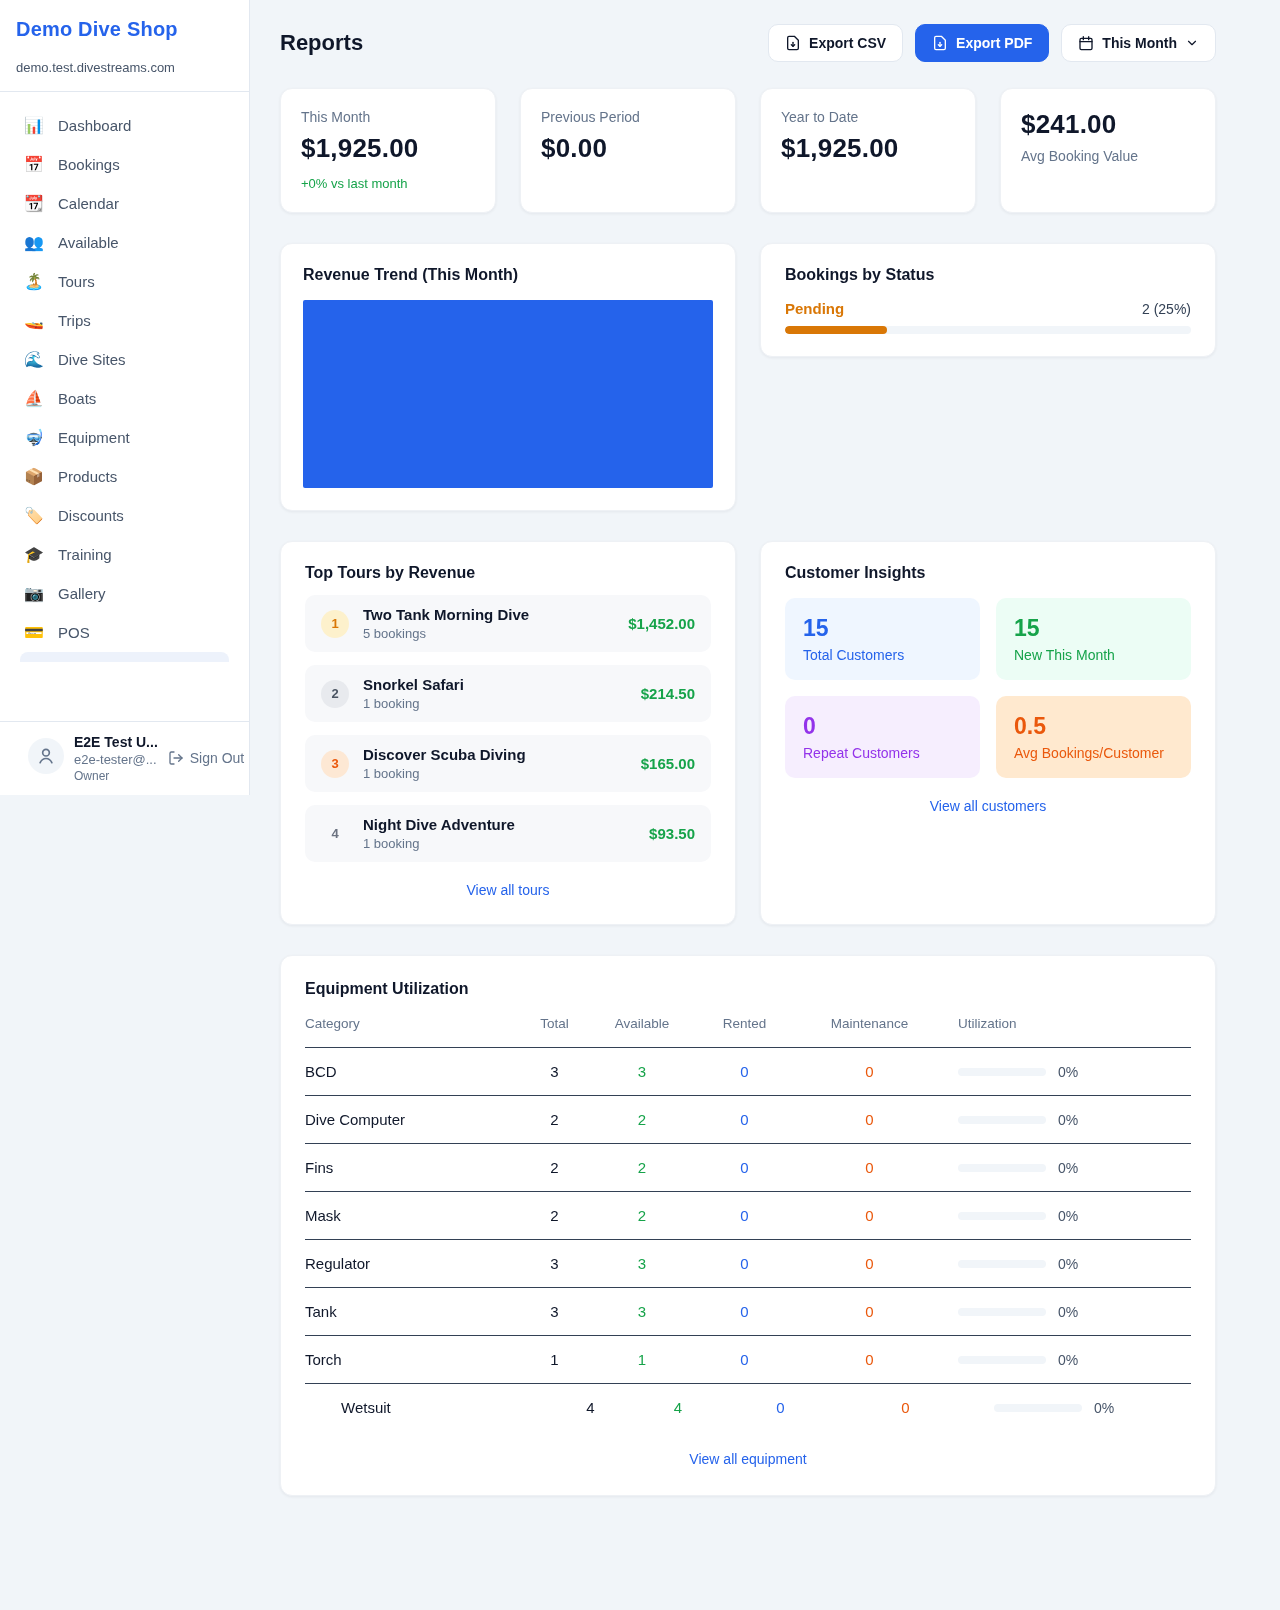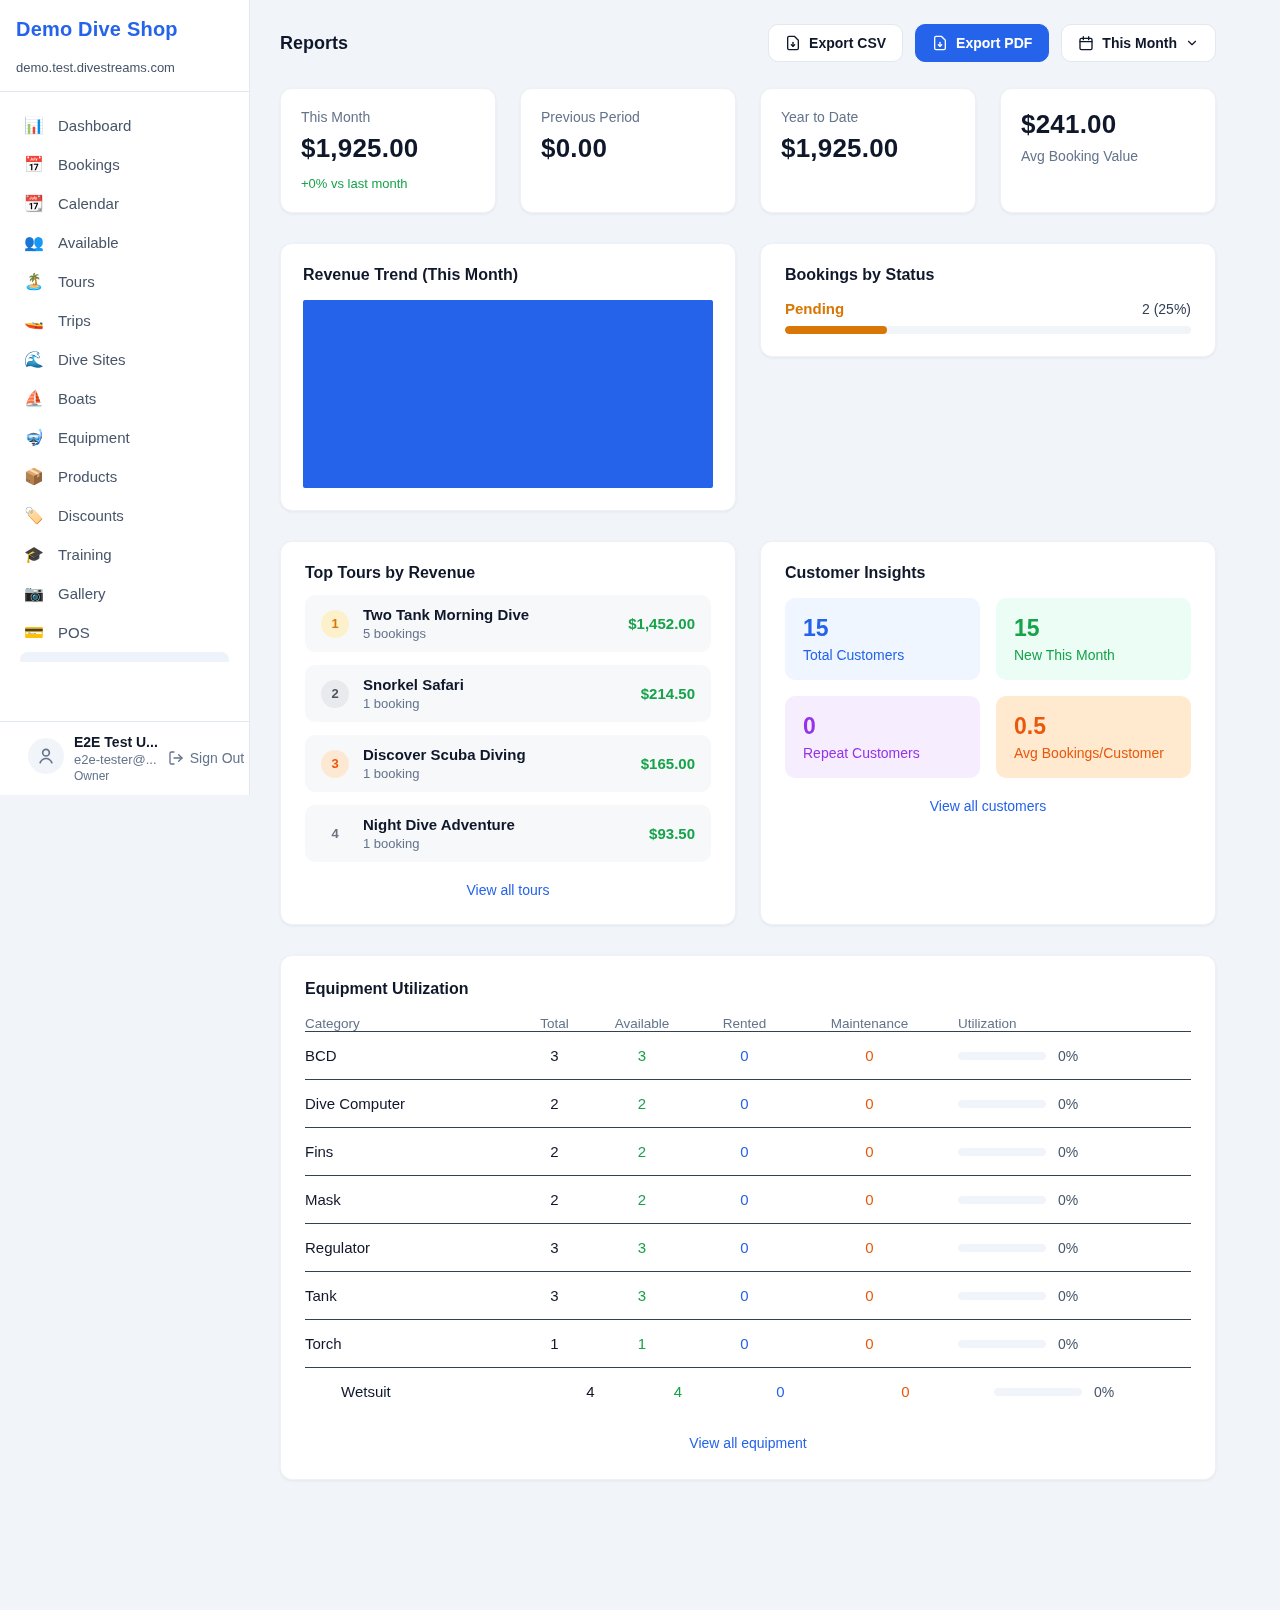--- a/index.html
+++ b/index.html
@@ -34,21 +34,21 @@
     display:flex; align-items:center; justify-content:center; flex:none; margin-top:4px; }
   .user-name { font-size:14px; font-weight:700; color:#0f172a; white-space:nowrap; }
   .user-email { font-size:13px; color:#64748b; margin-top:2px; white-space:nowrap; }
   .user-role { font-size:12px; color:#64748b; margin-top:2px; }
   .signout { margin-left:auto; display:flex; align-items:center; gap:6px;
     color:#64748b; font-size:14px; cursor:pointer; margin-top:16px; white-space:nowrap; }
   svg.ic { stroke:#64748b; fill:none; stroke-width:2; stroke-linecap:round; stroke-linejoin:round; }
   
   .main { margin-left:250px; padding:24px 64px 48px 30px; }
   .page-head { display:flex; align-items:center; }
-  .page-title { font-size:18px; font-weight:800; color:#0f172a; }
+  .page-title { font-size:22px; font-weight:800; color:#0f172a; }
   .head-actions { margin-left:auto; display:flex; gap:12px; }
   .btn {
     display:flex; align-items:center; gap:8px; height:38px; padding:0 16px;
     border-radius:10px; font-size:14px; font-weight:600; cursor:pointer;
     background:#fff; border:1px solid #e2e8f0; color:#0f172a;
   }
   .btn svg.ic { stroke:#0f172a; }
   .btn-primary { background:#2563eb; border-color:#2563eb; color:#fff; }
   .btn-primary svg.ic { stroke:#fff; }
   
@@ -88,21 +88,21 @@
     margin-top:20px; cursor:pointer; text-decoration:none; }
   
   .insights-card { padding:22px 24px; }
   .tiles { display:grid; grid-template-columns:1fr 1fr; gap:16px; margin-top:16px; }
   .tile { border-radius:10px; padding:17px 18px; }
   .tile-value { font-size:23px; font-weight:800; }
   .tile-label { font-size:14px; margin-top:5px; }
   
   .equip-card { margin-top:30px; padding:24px 24px 28px; }
   .t-grid { display:grid; grid-template-columns:212px 75px 100px 105px 145px 1fr; align-items:center; }
-  .t-head { margin-top:18px; padding-bottom:0; border-bottom:1px solid #334155;
+  .t-head { margin-top:18px; padding-bottom:16px; border-bottom:1px solid #334155;
     font-size:13.5px; color:#64748b; }
   .t-head > div { text-align:center; }
   .t-head .h-cat, .t-head .h-util { text-align:left; }
   .t-head .h-util { padding-left:16px; }
   .t-row { padding:15px 0; border-bottom:1px solid #334155; font-size:15px; }
   .t-row:last-of-type { border-bottom:none;margin-left:36px; }
   .t-cat { font-weight:500; color:#0f172a; }
   .t-num { text-align:center; }
   .c-total { color:#0f172a; }
   .c-avail { color:#16a34a; }

